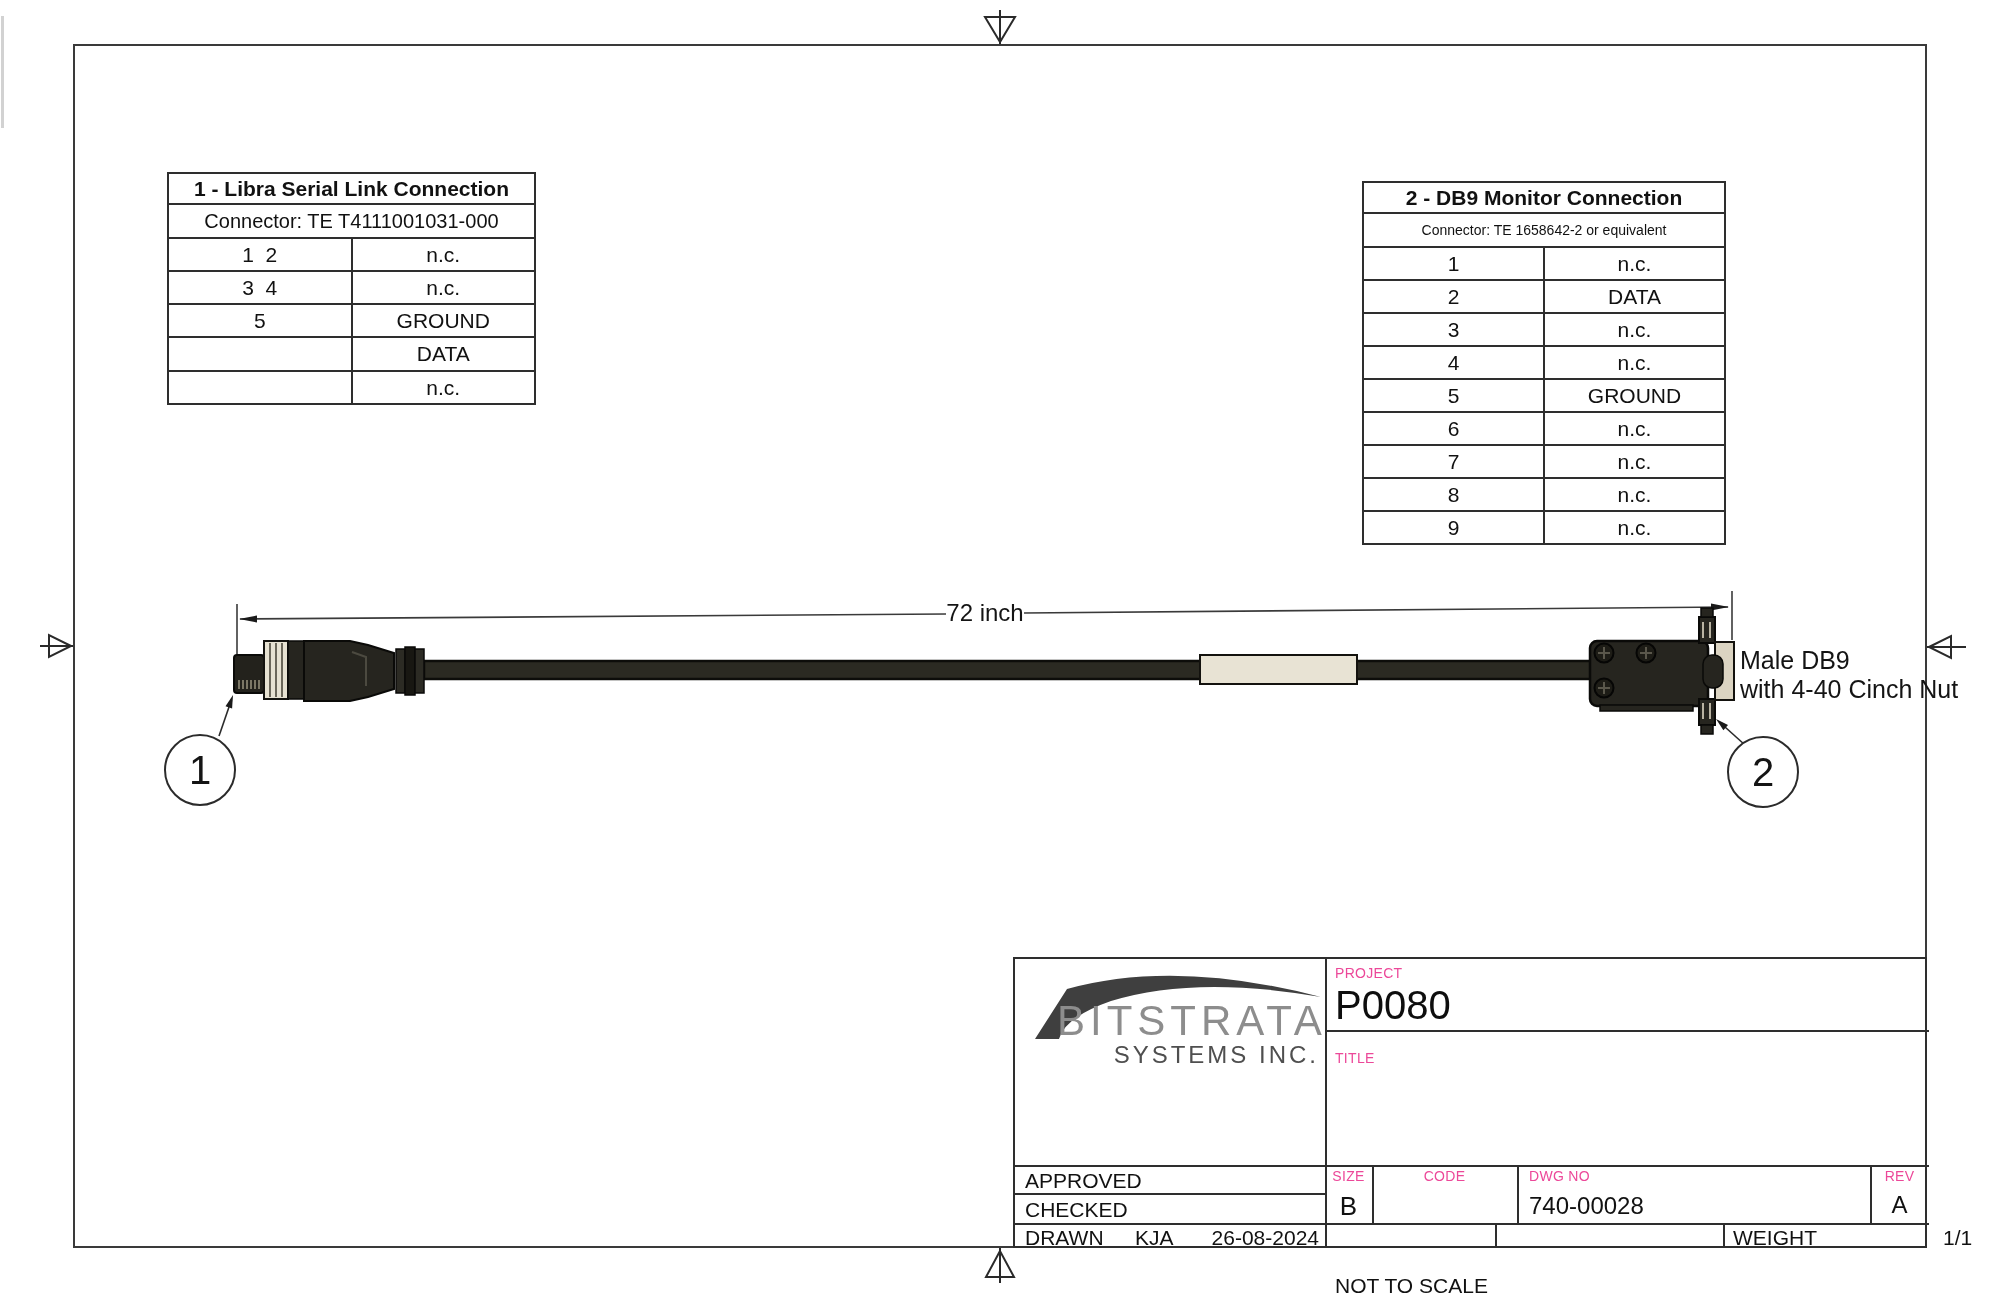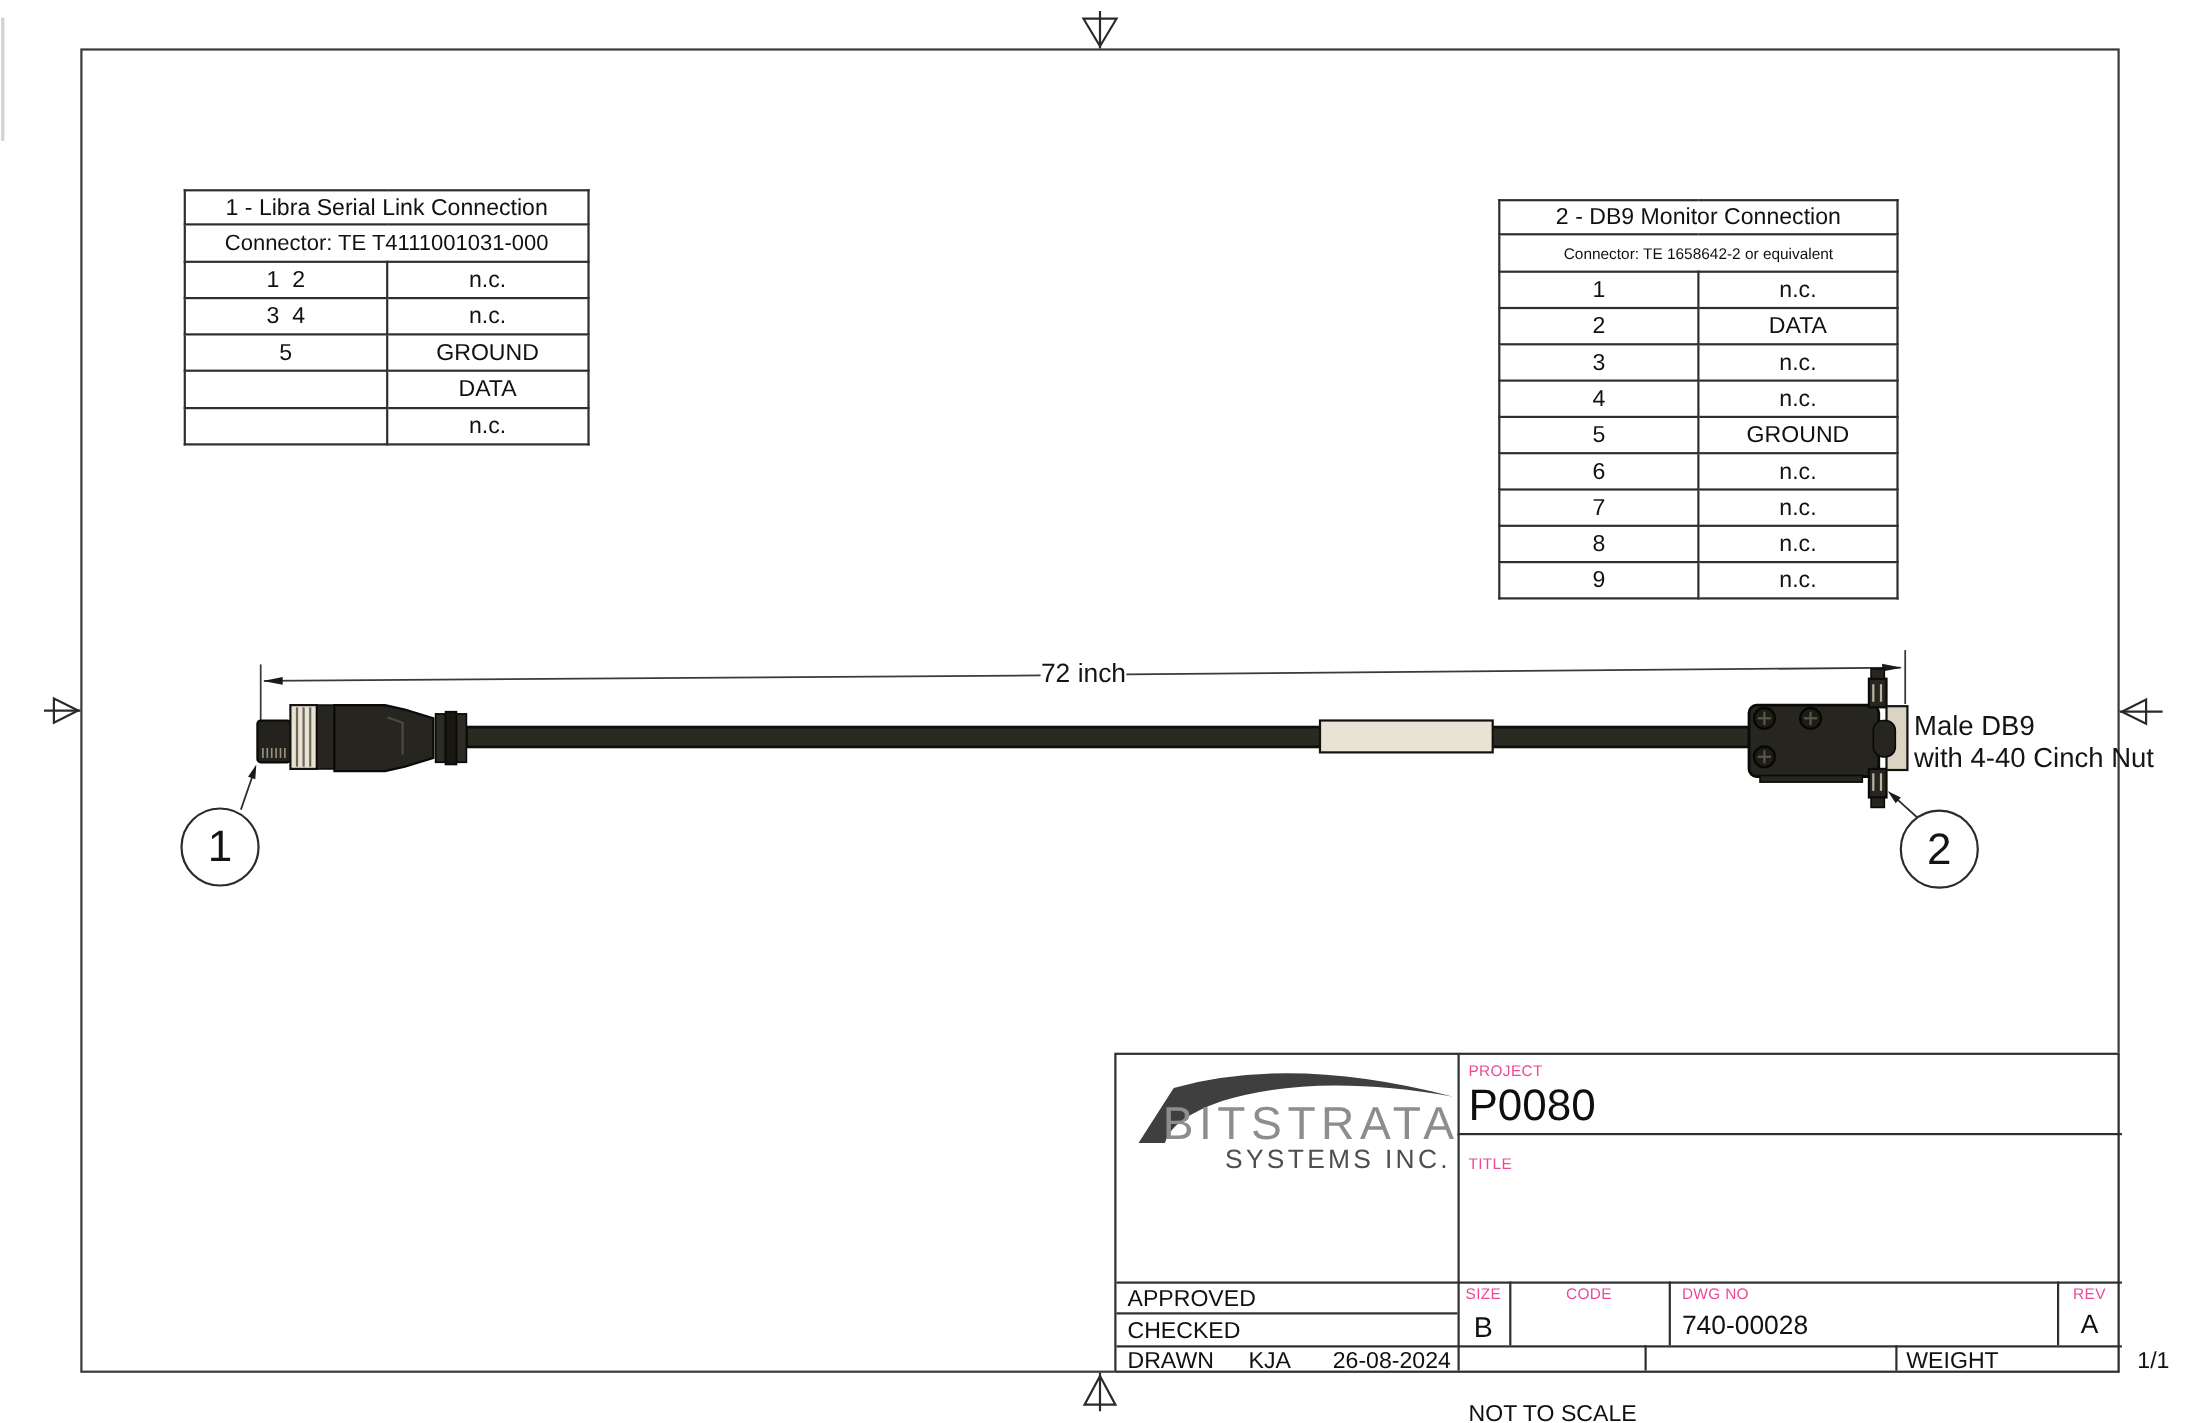--- a/index.html
+++ b/index.html
@@ -7,21 +7,21 @@
     position:relative;width:2000px;height:1294px;background:#ffffff;overflow:hidden;
     font-family:"Liberation Sans","DejaVu Sans",sans-serif;color:#141414;
   }
   .abs{position:absolute;}
   
   #frame{left:73px;top:44px;width:1854px;height:1204px;border:2px solid #3a3a3a;box-sizing:border-box;}
   
   table.pintable{border-collapse:collapse;table-layout:fixed;background:#fff;}
   table.pintable td{border:2px solid #2e2e2e;text-align:center;vertical-align:middle;
     font-size:21px;color:#111;padding:0;}
-  table.pintable td.hdr{font-weight:normal;font-size:21px;}
+  table.pintable td.hdr{font-weight:bold;font-size:21px;}
   table.pintable td.sub{font-size:20px;}
   table.pintable td.pin{white-space:pre;}
   
   #titleblock{left:1013px;top:957px;width:914px;height:291px;border:2px solid #2e2e2e;box-sizing:border-box;background:#fff;}
   .tb-line{position:absolute;background:#2e2e2e;}
   .tb-label{position:absolute;font-size:14px;color:#ec4899;letter-spacing:0.3px;}
   .tb-text{position:absolute;font-size:21px;color:#111;}
   .big{font-size:40px;color:#0e0e0e;}
   
   .anno{position:absolute;font-size:24px;color:#141414;}

